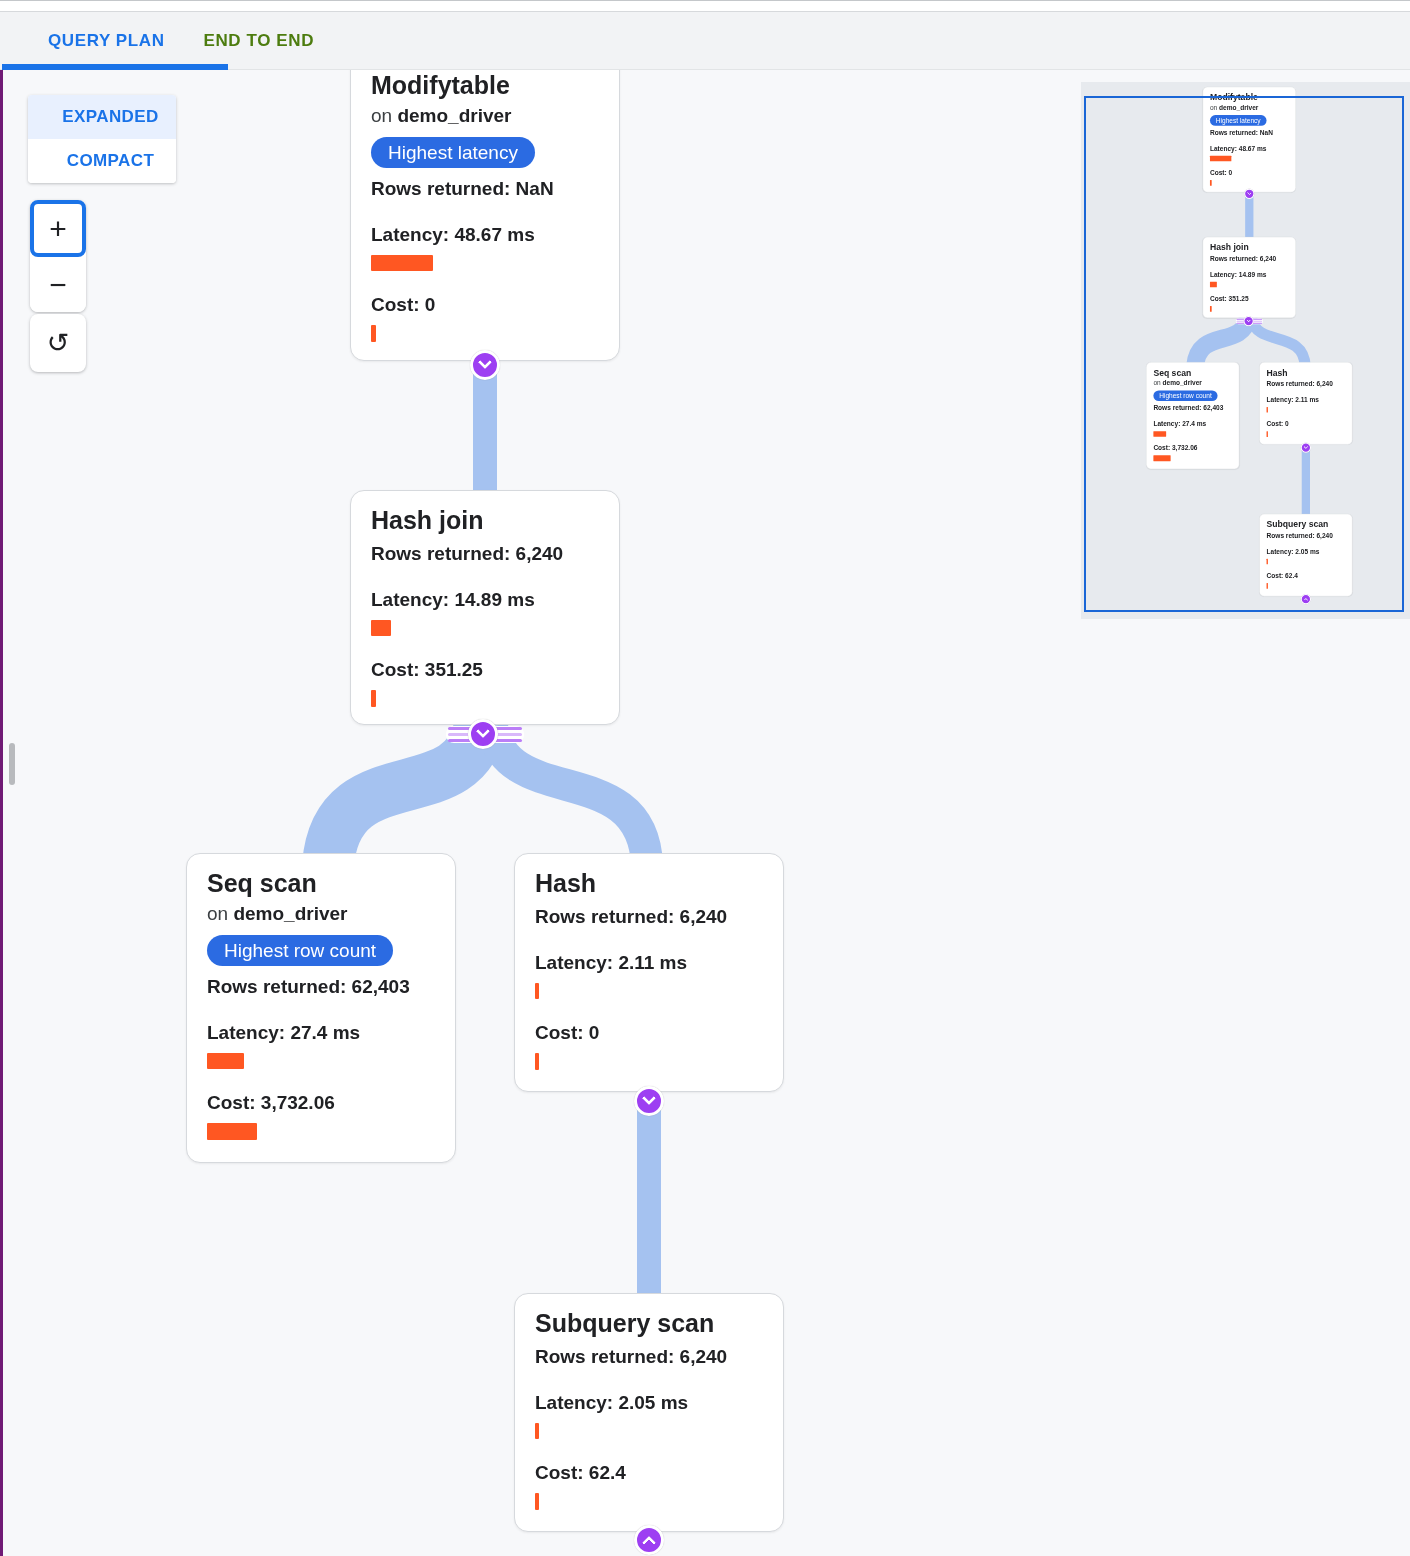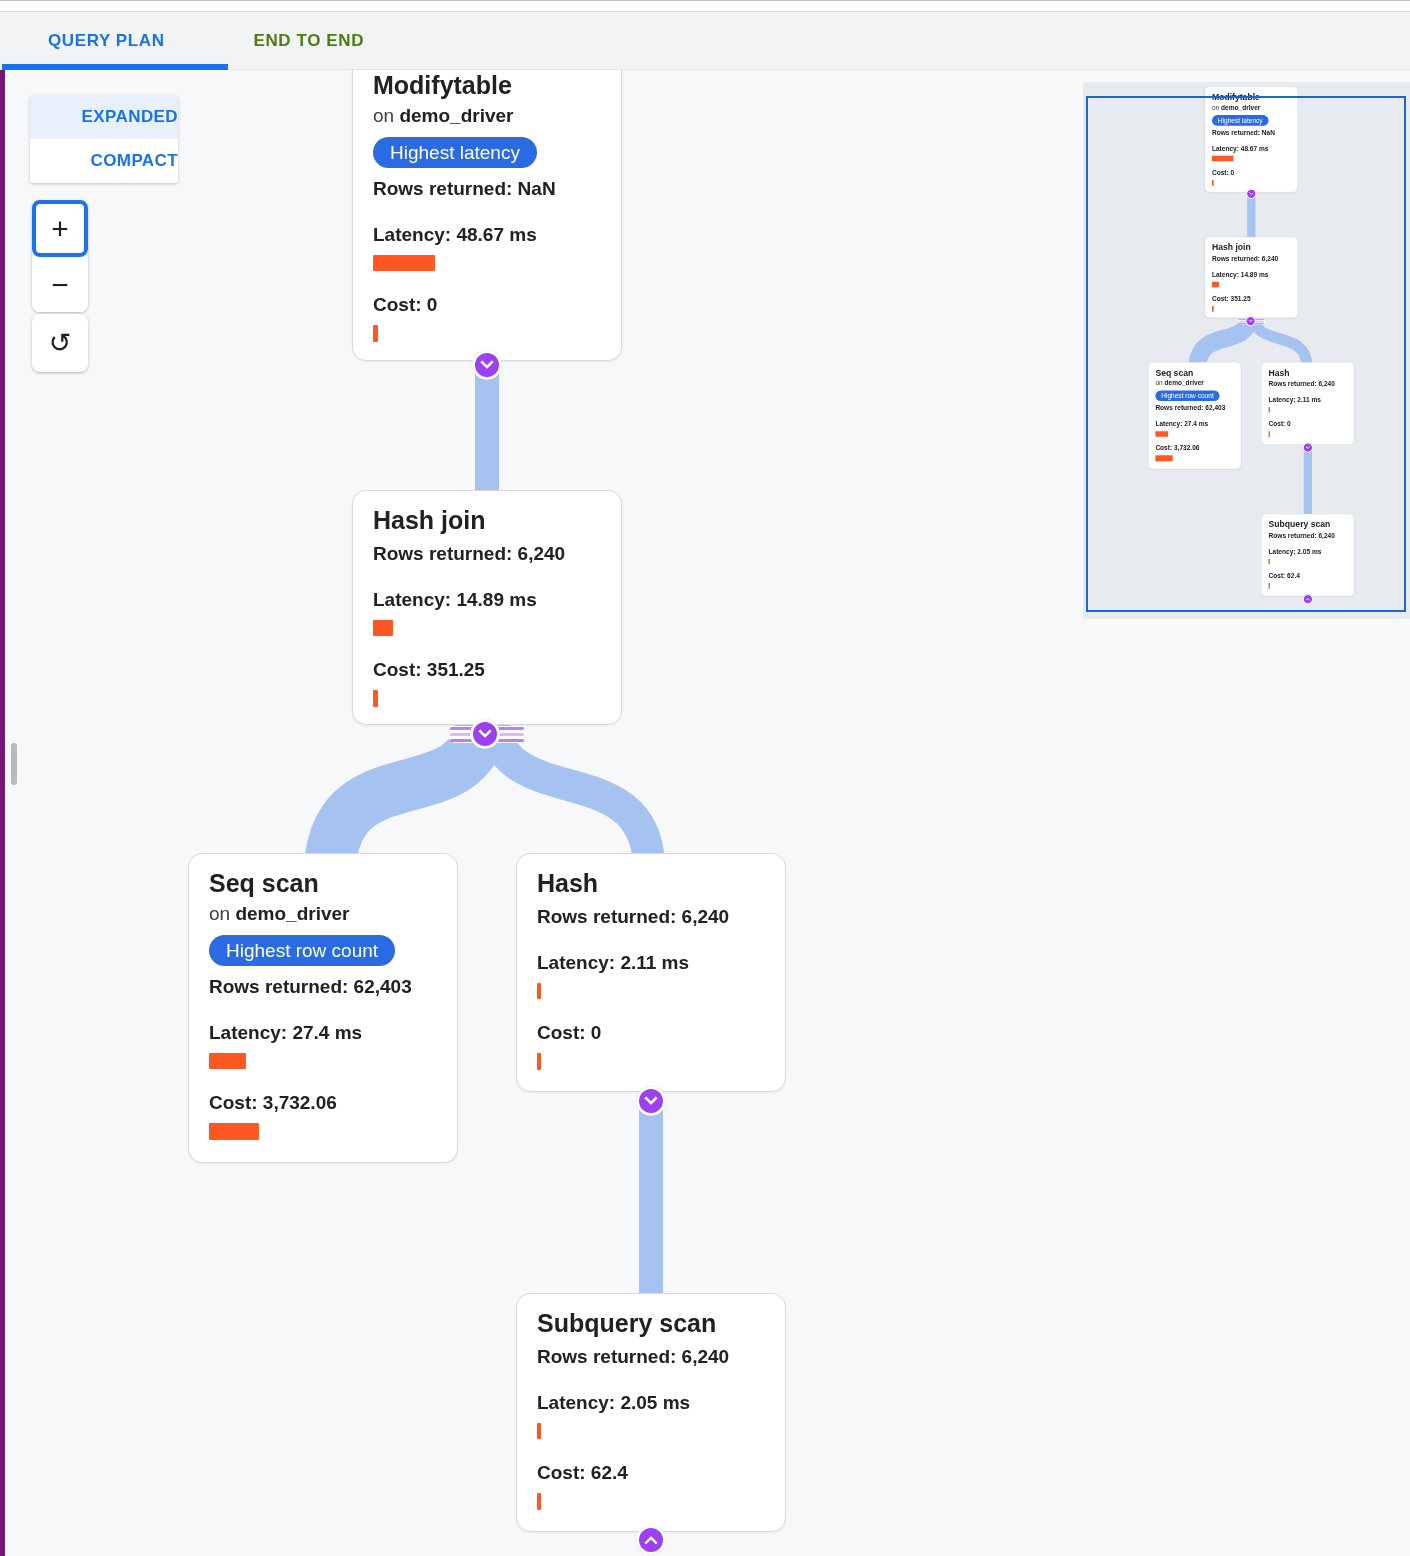--- a/index.html
+++ b/index.html
@@ -16,38 +16,38 @@
   .topstrip {
     height:12px; background:#ffffff;
     border-top:1px solid #c4c7ca;
     border-bottom:1px solid #d7d9dc;
   }
 
   
   .tabbar {
     position:relative; height:58px; background:#f2f3f5;
     display:flex; align-items:center;
-    padding-left:48px; column-gap:89px;
+    padding-left:48px; column-gap:39px;
     border-bottom:1px solid #e2e4e6;
   }
   .tab {
     font-size:17px; font-weight:700; letter-spacing:.6px;
     color:#4d7c0f; cursor:pointer; background:none; border:none;
     font-family:"Liberation Sans", sans-serif;
   }
   .tab.active { color:#1a73e8; }
   .tab-underline {
     position:absolute; left:2px; bottom:-1px;
     width:226px; height:6px; background:#1a73e8;
   }
 
   
   .canvas {
     position:relative; height:1486px; overflow:hidden;
-    background:#f7f8fa; border-left:5px solid #701a75;
+    background:#f7f8fa; border-left:3px solid #701a75;
   }
 
   
   .graph { position:absolute; left:0; top:0; width:960px; height:1500px; }
   .edges { position:absolute; left:0; top:0; }
   .edges path { stroke:#a5c2f0; fill:none; }
 
   .node {
     position:absolute; background:#fff;
     border:1px solid #d6d9dd; border-radius:14px;
@@ -111,21 +111,21 @@
   .pleat span:nth-child(2){ top:7px; background:#d9b8fb; }
   .pleat span:nth-child(3){ top:13px; }
 
   
   .mode-toggle {
     position:absolute; left:25px; top:25px; width:148px;
     background:#fff; border-radius:4px;
     box-shadow:0 1px 3px rgba(60,64,67,.3); overflow:hidden; z-index:5;
   }
   .mode-item {
-    display:block; width:100%; text-align:right;
+    display:block; width:100%; text-align:center;
     height:44px; line-height:44px; padding:0 0 0 17px;
     font-size:17px; font-weight:700; letter-spacing:.4px;
     color:#1a73e8; background:#fff; border:none; cursor:pointer;
     font-family:"Liberation Sans", sans-serif;
   }
   .mode-item.selected { background:#e8f0fe; }
 
   .zoomstack { position:absolute; left:27px; top:130px; width:56px; z-index:5; }
   .zoom-group {
     background:#fff; border-radius:8px;

